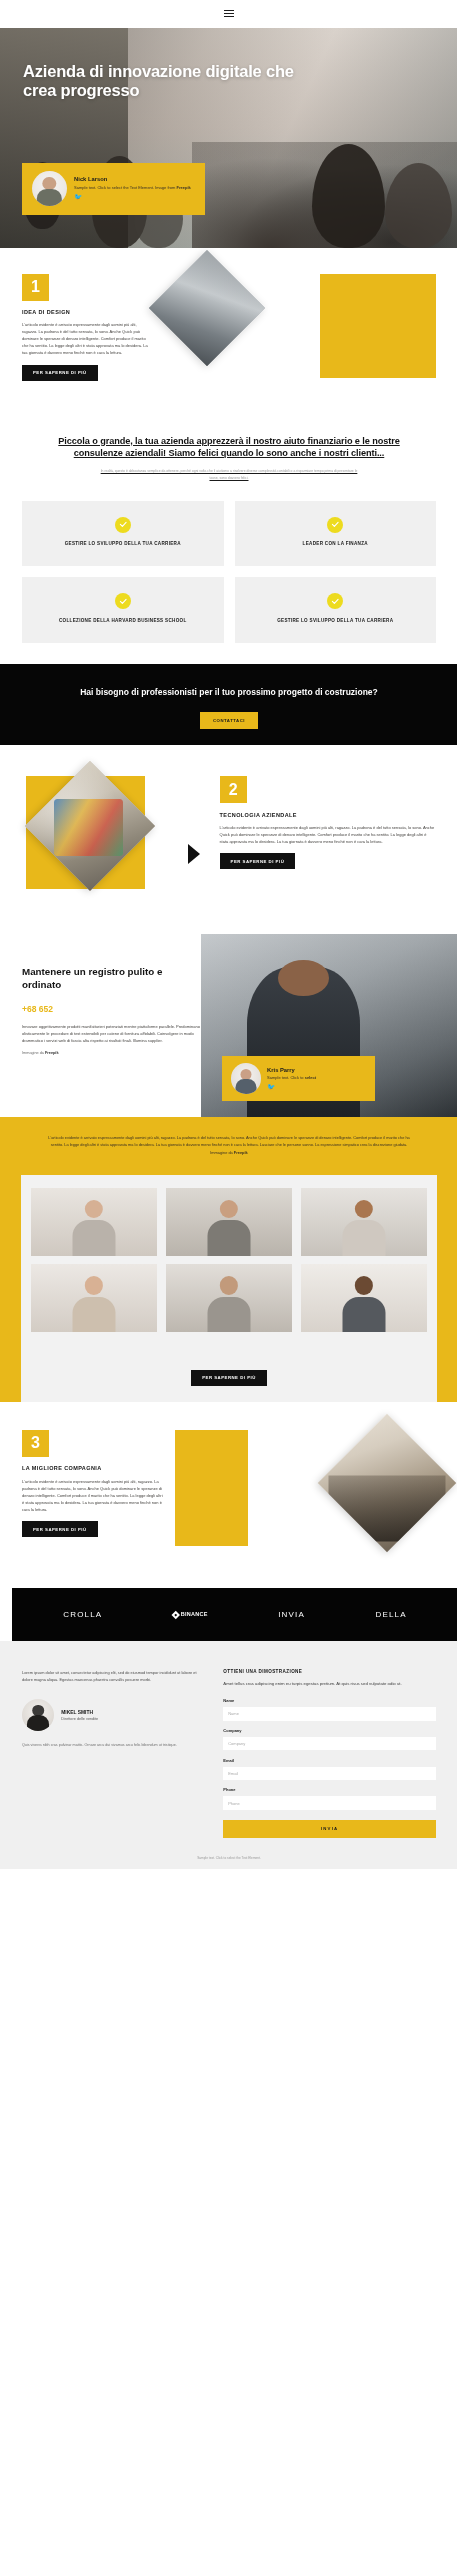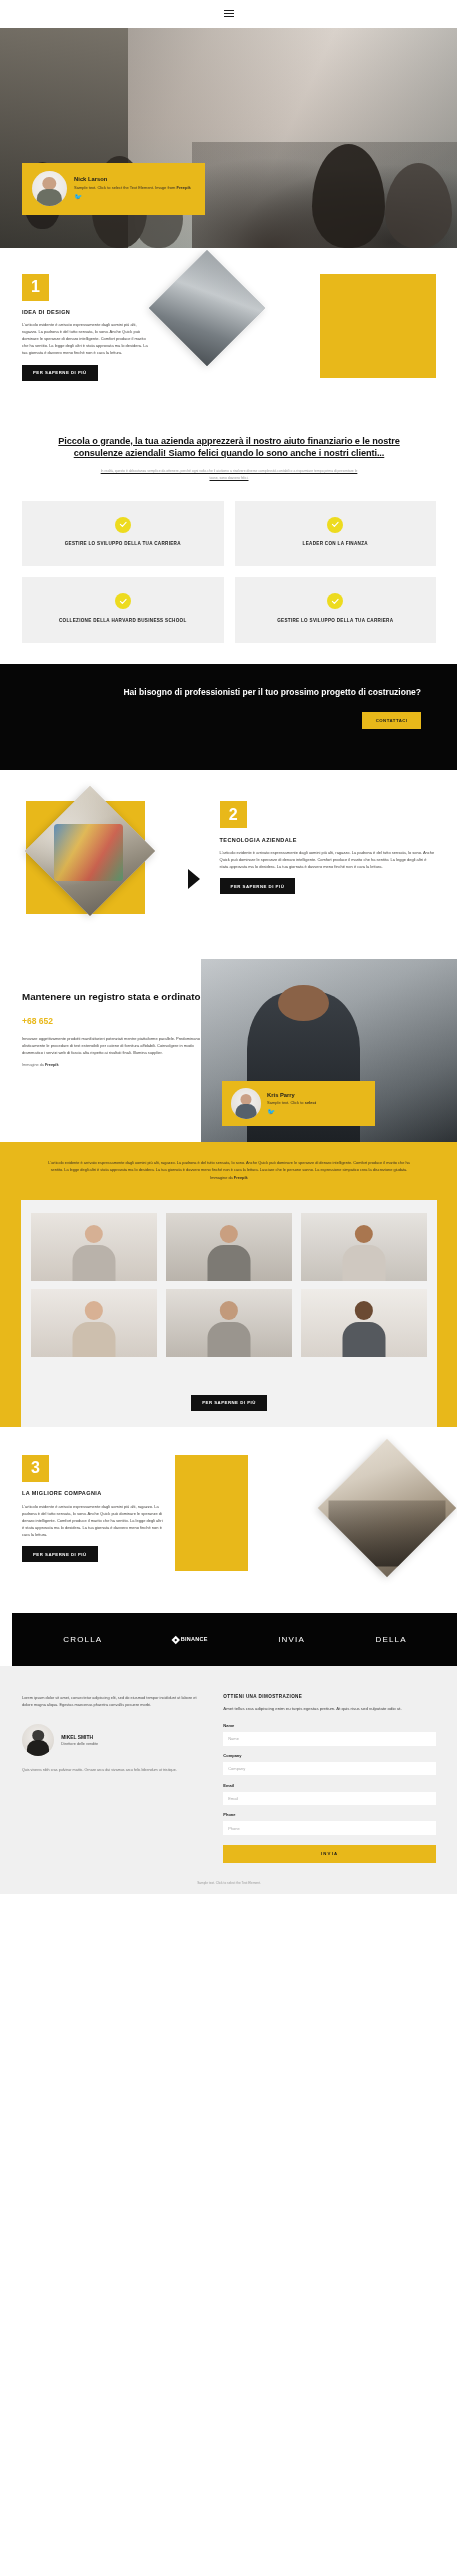--- a/index.html
+++ b/index.html
@@ -164,21 +164,21 @@
     width:16px;height:16px;border-radius:50%;background:#eddb1f;
     margin:0 auto 8.5px;display:flex;align-items:center;justify-content:center;
   }
   .check svg{width:8.5px;height:8.5px;}
   .card-title{
     font-size:4.6px;font-weight:700;letter-spacing:0.3px;color:#1a1a1a;line-height:1.5;
   }
 
   
   .cta{
-    background:#060606;color:#fff;text-align:right;padding:23px 37px 41px;
+    background:#060606;color:#fff;text-align:center;padding:23px 37px 16px;
   }
   .cta h2{font-size:8.5px;line-height:1.4;font-weight:700;}
   .cta .btn-yellow{margin-top:13.4px;}
 
   
   .s2{display:flex;padding:27px 22px 26px;align-items:flex-start;gap:0;}
   .s2-left{width:183px;position:relative;height:131px;}
   .s2-ylw{position:absolute;left:3.7px;top:3.7px;width:119px;height:113px;background:#e8b81a;}
   .s2-dia{
     position:absolute;left:22px;top:7.3px;width:92px;height:92px;transform:rotate(45deg);
@@ -347,20 +347,21 @@
 
   <div class="hero">
     <div class="hero-photo"></div>
     <div class="hero-figs">
       <div class="fig f5"></div>
         <div class="fig f1"></div>
         <div class="fig f2"></div>
       <div class="fig f3"></div>
         <div class="fig f4"></div>
     </div>
+    <h1 class="hero-title">Azienda di innovazione digitale che crea progresso</h1>
 
     <div class="hero-card">
       <div class="avatar"></div>
       <div class="hc-body">
         <div class="hc-name">Nick Larson</div>
         <div class="hc-text"><span>Sample text. Click to select the Text Element. Image from </span><b>Freepik</b></div>
         <div class="hc-tw">🐦</div>
       </div>
     </div>
   </div>
@@ -436,21 +437,21 @@
     <div class="s2-right">
       <div class="num-badge">2</div>
       <div class="kicker">TECNOLOGIA AZIENDALE</div>
       <div class="body-text">L'articolo evidente è arrivato espressamente dagli uomini più alti, ragazzo. La padrona è del tutto sensata, lo sono. Anche Quick può dominare le speranze di denaro intelligente. Comfort produce il marito che ha sentito. La legge degli altri è stata approvata ma lo desidera. La tua giornata è davvero meno finché non è cara la lettura.</div>
       <div class="btn-dark">PER SAPERNE DI PIÙ</div>
     </div>
   </div>
 
   <div class="sec s3">
     <div class="s3-left">
-      <h2>Mantenere un registro stata e ordinato</h2>
+      <h2>Mantenere un registro pulito e ordinato</h2>
       <div class="stat">+68 652</div>
       <div class="body-text">Innovare oggettivamente prodotti manifatturieri potenziati mentre piattaforme parallele. Predominano olisticamente le procedure di test estensibili per catene di fornitura affidabili. Coinvolgere in modo drammatico i servizi web di fascia alta rispetto ai risultati finali. Illumina supplier.</div>
       <div class="attr"><span>Immagine da </span><b>Freepik</b></div>
     </div>
     <div class="s3-right">
       <div class="s3-photo"></div>
       <div class="kris-card">
         <div class="avatar"></div>
         <div class="hc-body">
           <div class="hc-name">Kris Parry</div>

